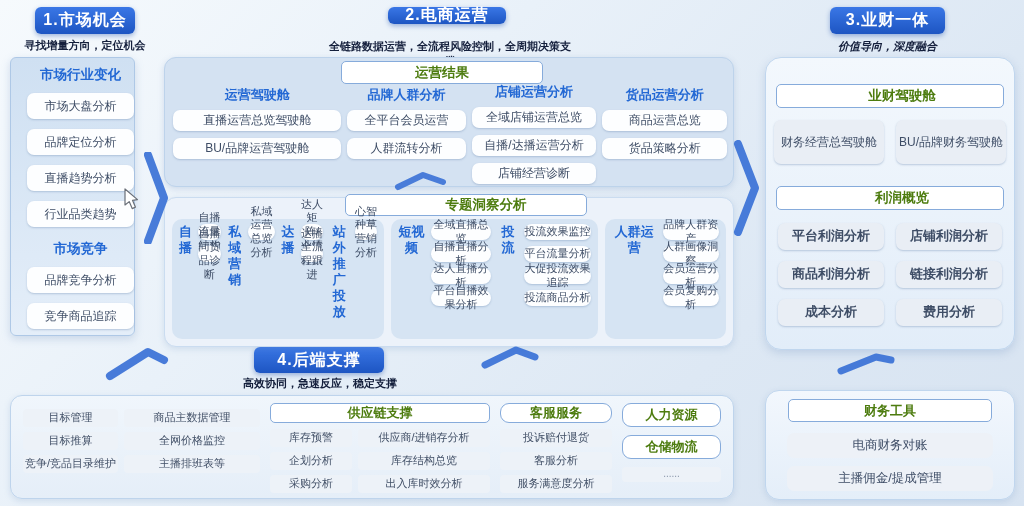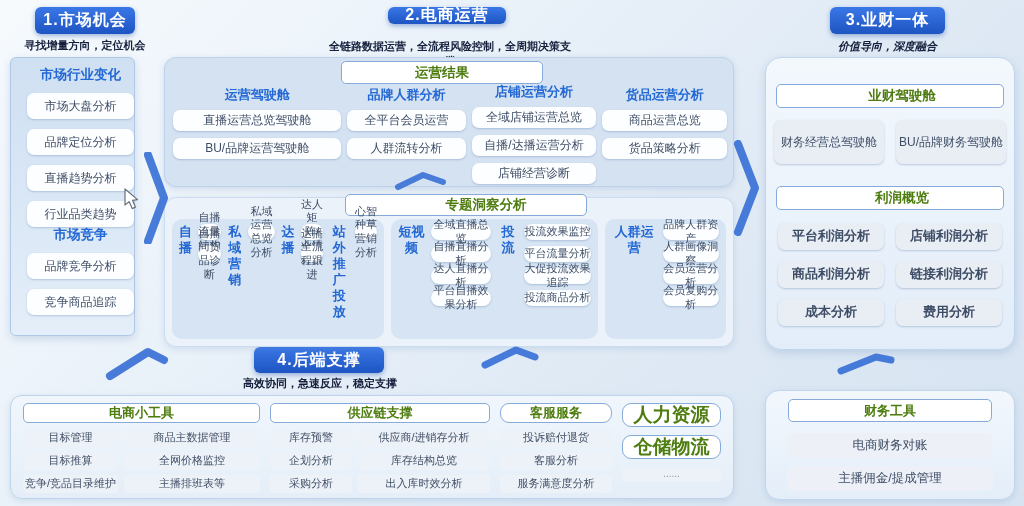--- a/index.html
+++ b/index.html
@@ -58,21 +58,21 @@
   .grid-profit .pill{height:27px;font-size:13px;font-weight:bold;}
   
   #bl-card{left:10px;top:395px;width:724px;height:104px;background:linear-gradient(180deg,#f0f6fc,#e5eef8);
     border:1px solid #bed4ec;border-radius:12px;box-shadow:0 2px 6px rgba(110,145,190,.22);
     display:flex;padding:7px 12px;gap:10px;box-sizing:border-box;}
   .bgroup{display:flex;flex-direction:column;}
   .bgroup .headerbox{height:21px;}
   .grid2{display:grid;column-gap:6px;row-gap:5px;margin-top:6px;}
   #bl-card .pill{height:18px;font-size:11px;border-radius:4px;background:#edf2f8;box-shadow:none;color:#414f66;}
   #g3 .vlist{gap:5px;margin-top:6px;align-items:stretch;}
-  #g4 .headerbox{height:22px;font-size:19px;}
+  #g4 .headerbox{height:22px;font-size:13px;}
   #br-card{left:765px;top:390px;width:250px;height:110px;background:linear-gradient(180deg,#f2f7fd,#e4eef9);
     border:1px solid #c0d6ee;border-radius:14px;box-shadow:0 2px 6px rgba(110,145,190,.22);
     display:flex;flex-direction:column;align-items:center;box-sizing:border-box;}
   #br-card .headerbox{width:202px;height:21px;margin-top:8px;}
   #br-card .pill{width:206px;height:25px;font-size:12.5px;background:#edf1f7;box-shadow:none;}
   .arrow{position:absolute;}
   .cursor{position:absolute;}
 </style>
 </head>
 <body>
@@ -92,21 +92,21 @@
   <div class="subtitle" style="left:240px;top:376px;width:160px;">高效协同，急速反应，稳定支撑</div>
 
   <div id="left-card" class="card card-soft">
     <div class="colhead">市场行业变化</div>
     <div class="vlist">
         <div class="pill">市场大盘分析</div>
         <div class="pill">品牌定位分析</div>
         <div class="pill">直播趋势分析</div>
         <div class="pill">行业品类趋势</div>
       </div>
-    <div class="colhead" style="margin-top:0;">市场竞争</div>
+    <div class="colhead" style="margin-top:14px;">市场竞争</div>
     <div class="vlist">
         <div class="pill">品牌竞争分析</div>
         <div class="pill">竞争商品追踪</div>
       </div>
   </div>
 
   <div id="mid1" class="card card-mid">
     <div class="headerbox">运营结果</div>
     <div id="mid1-cols">
       <div class="opcol" style="flex:1.35;">
@@ -214,21 +214,20 @@
         <div class="pill pill-gray">店铺利润分析</div>
         <div class="pill pill-gray">商品利润分析</div>
         <div class="pill pill-gray">链接利润分析</div>
         <div class="pill pill-gray">成本分析</div>
         <div class="pill pill-gray">费用分析</div>
       </div>
   </div>
 
   <div id="bl-card" class="card">
     <div class="bgroup" style="width:237px;" id="g1">
-      <div class="headerbox">电商小工具</div>
       <div class="grid2" style="grid-template-columns:95px 1fr;">
           <div class="pill">目标管理</div>
           <div class="pill">商品主数据管理</div>
           <div class="pill">目标推算</div>
           <div class="pill">全网价格监控</div>
           <div class="pill">竞争/竞品目录维护</div>
           <div class="pill">主播排班表等</div>
         </div>
     </div>
     <div class="bgroup" style="width:220px;" id="g2">

